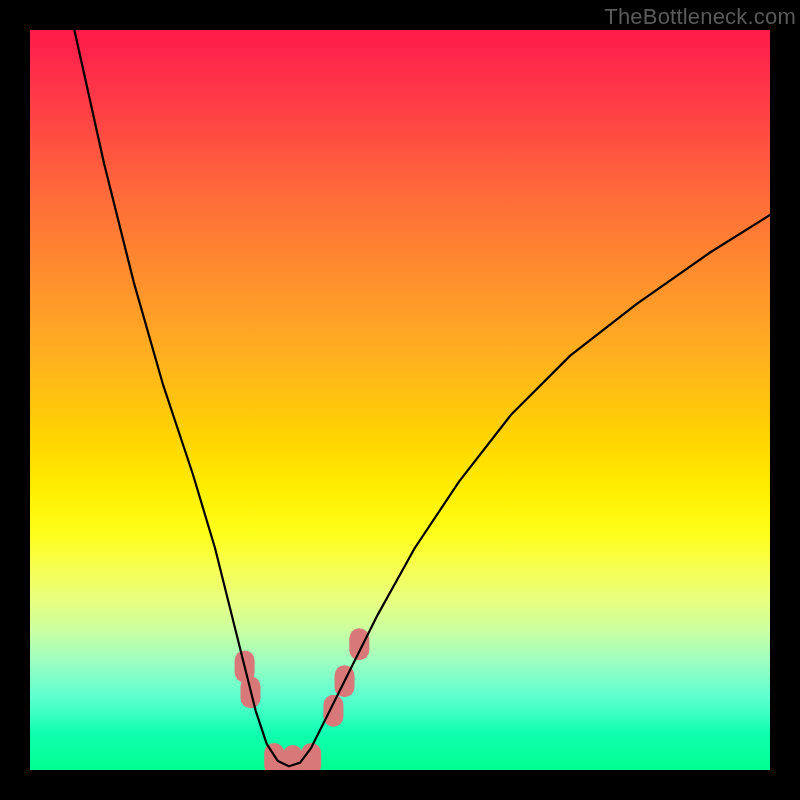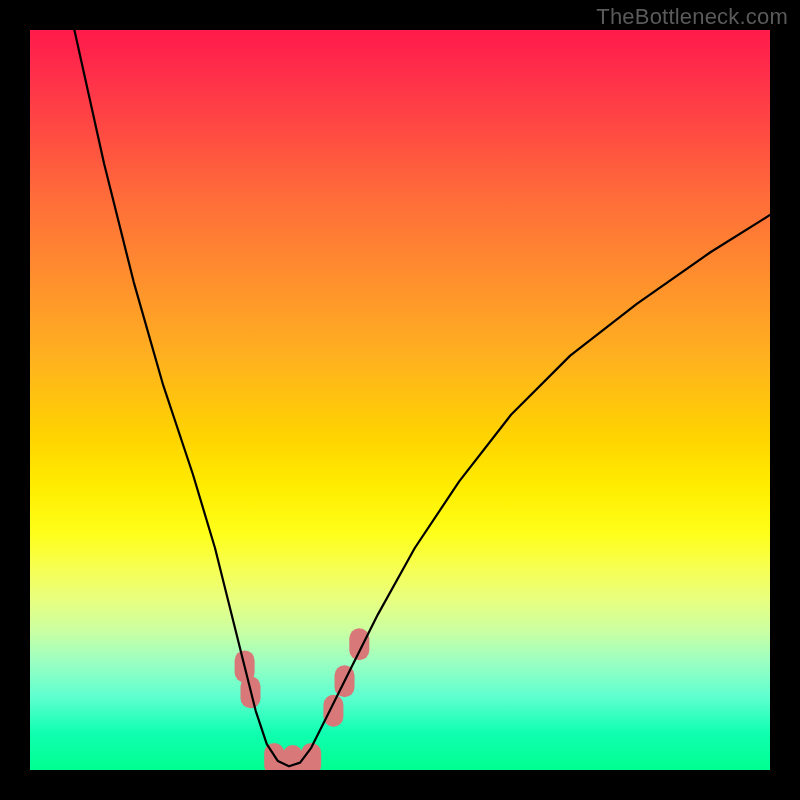--- a/index.html
+++ b/index.html
@@ -6,21 +6,21 @@
   html, body { width: 800px; height: 800px; overflow: hidden; background: #000; }
   .frame {
     position: relative;
     width: 800px;
     height: 800px;
     background: #000;
   }
   .watermark {
     position: absolute;
     top: 4px;
-    right: 12px;
+    right: 4px;
     font-family: Arial, sans-serif;
     font-size: 22px;
     font-weight: 500;
     color: #5a5a5a;
     letter-spacing: 0.2px;
     z-index: 10;
   }
   .plot {
     position: absolute;
     left: 30px;

